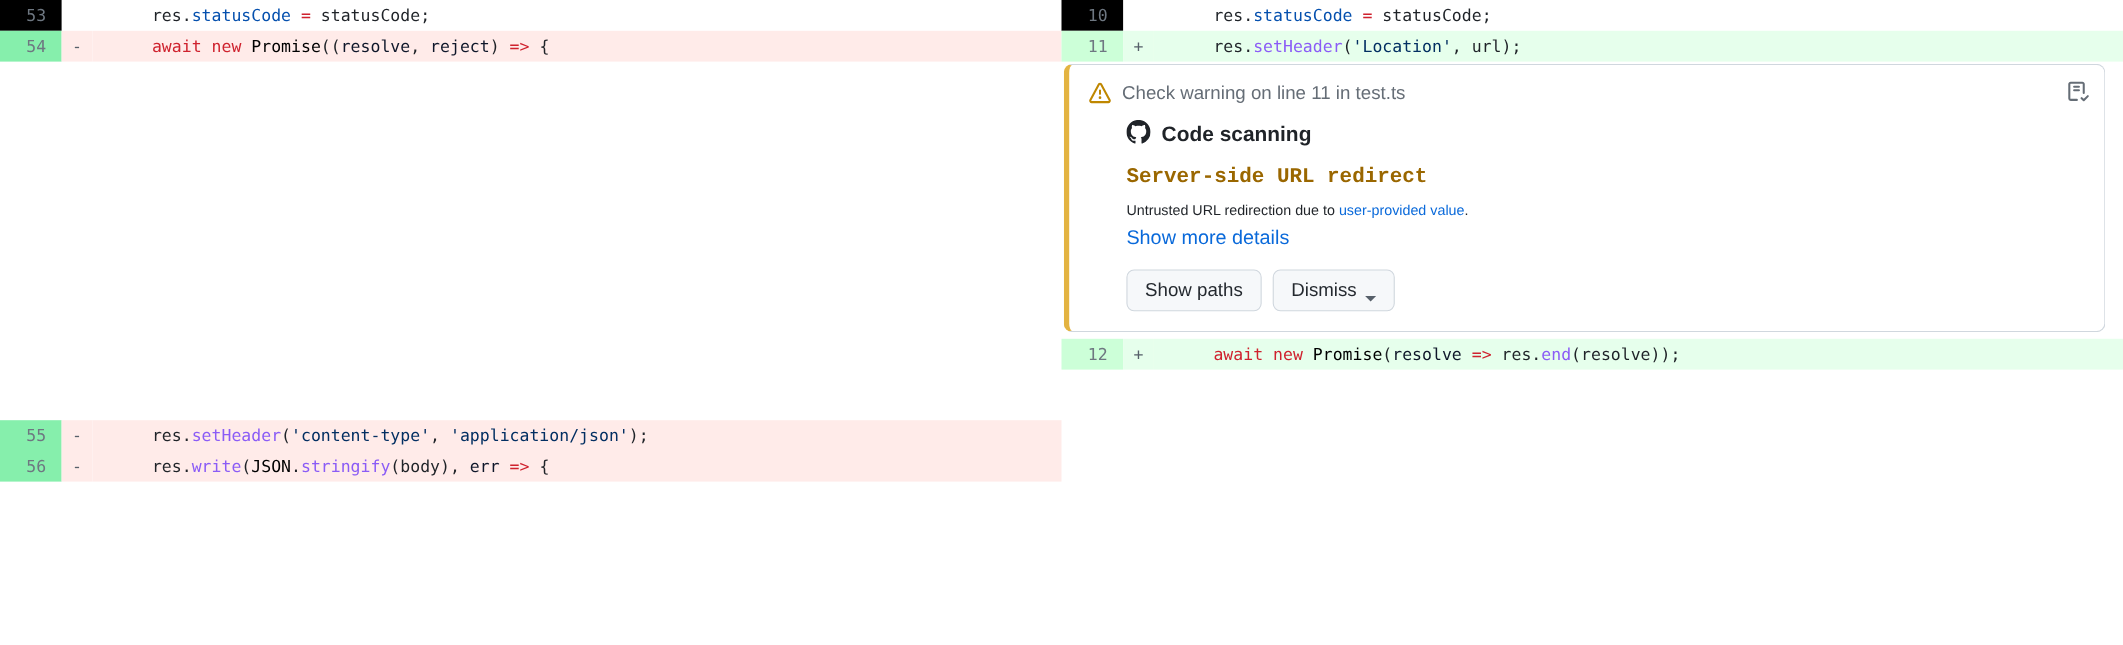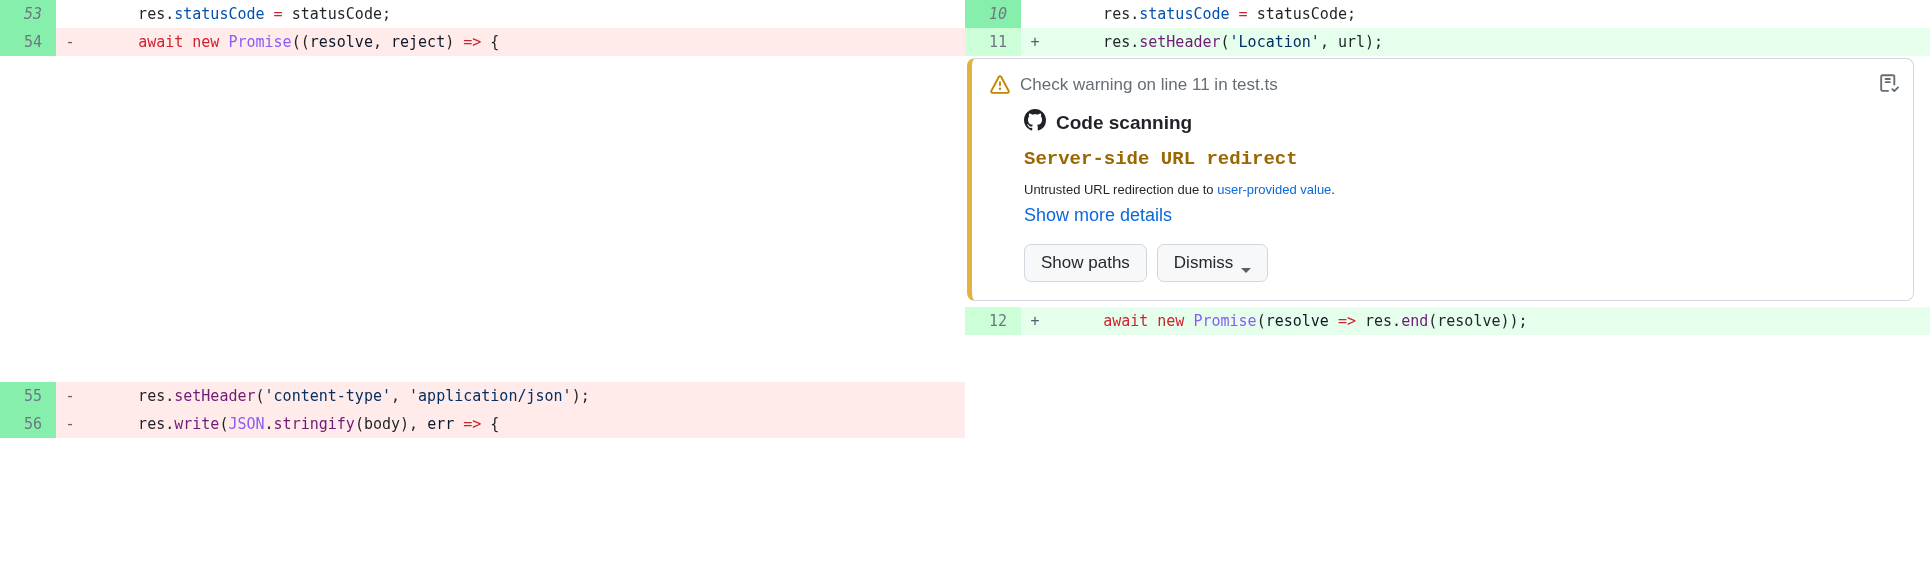--- a/index.html
+++ b/index.html
@@ -44,28 +44,28 @@
     font-size: 15px;
     white-space: pre;
     padding-left: 18px;
     flex: 1;
     overflow: hidden;
   }
   .row-del .line-num { background: #86efac; }
   .row-del .marker, .row-del .code { background: #ffebe9; }
   .row-add .line-num { background: #ccffd8; }
   .row-add .marker, .row-add .code { background: #e6ffec; }
-  .row-ctx .line-num { background: #86efac; font-style: italic; }
+  .row-ctx .line-num { background: #000000; }
 
   .tok-kw { color: #cf222e; }
-  .tok-fn { color: #701a75; }
+  .tok-fn { color: #8b5cf6; }
   .tok-var { color: #0f172a; }
   .tok-str { color: #032f62; }
   .tok-prop { color: #0550ae; }
-  .tok-const { color: #8b5cf6; }
+  .tok-const { color: #000000; }
 
   .alert-wrap { padding: 2px 0 6px 0; }
   .alert {
     margin-left: 2px;
     margin-right: 16px;
     border: 1px solid #d0d7de;
     border-left: 5px solid #e3b341;
     border-radius: 8px;
     padding: 16px 18px 18px 18px;
     position: relative;

